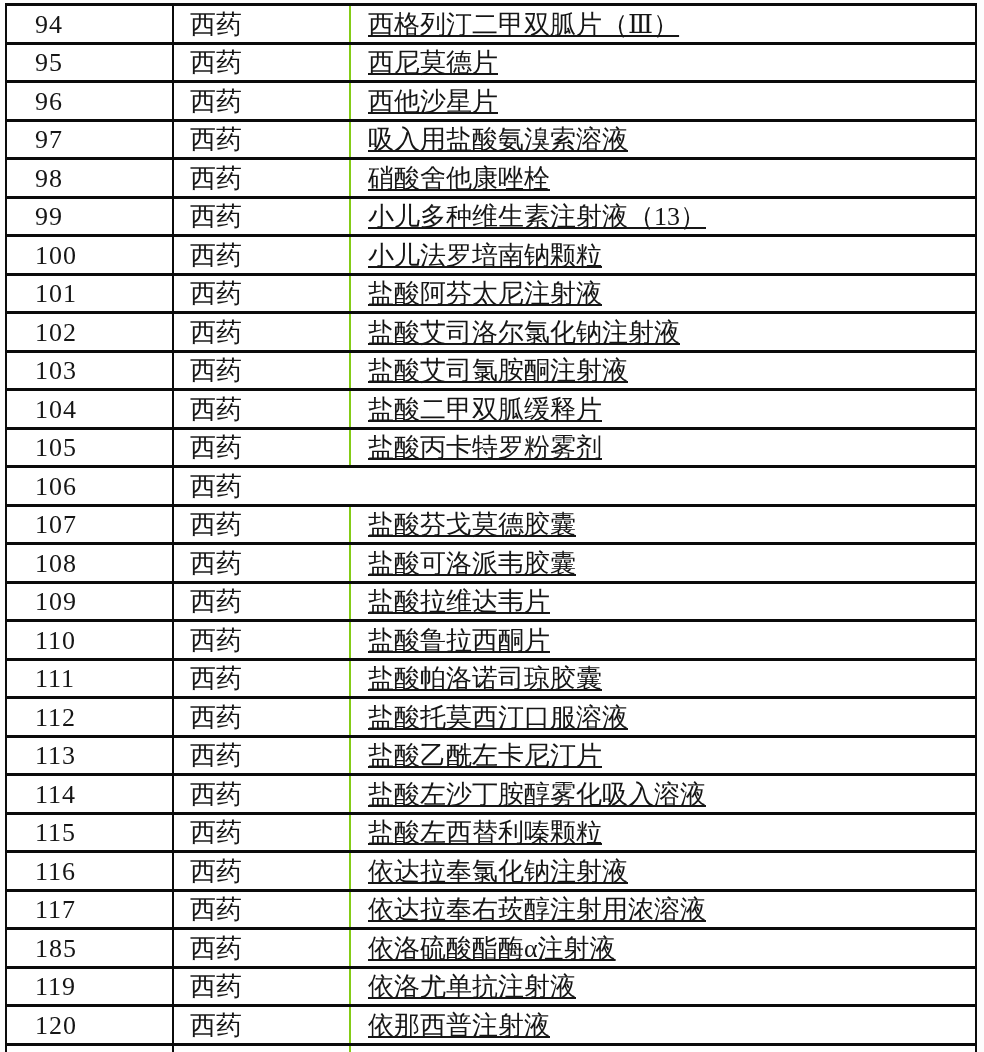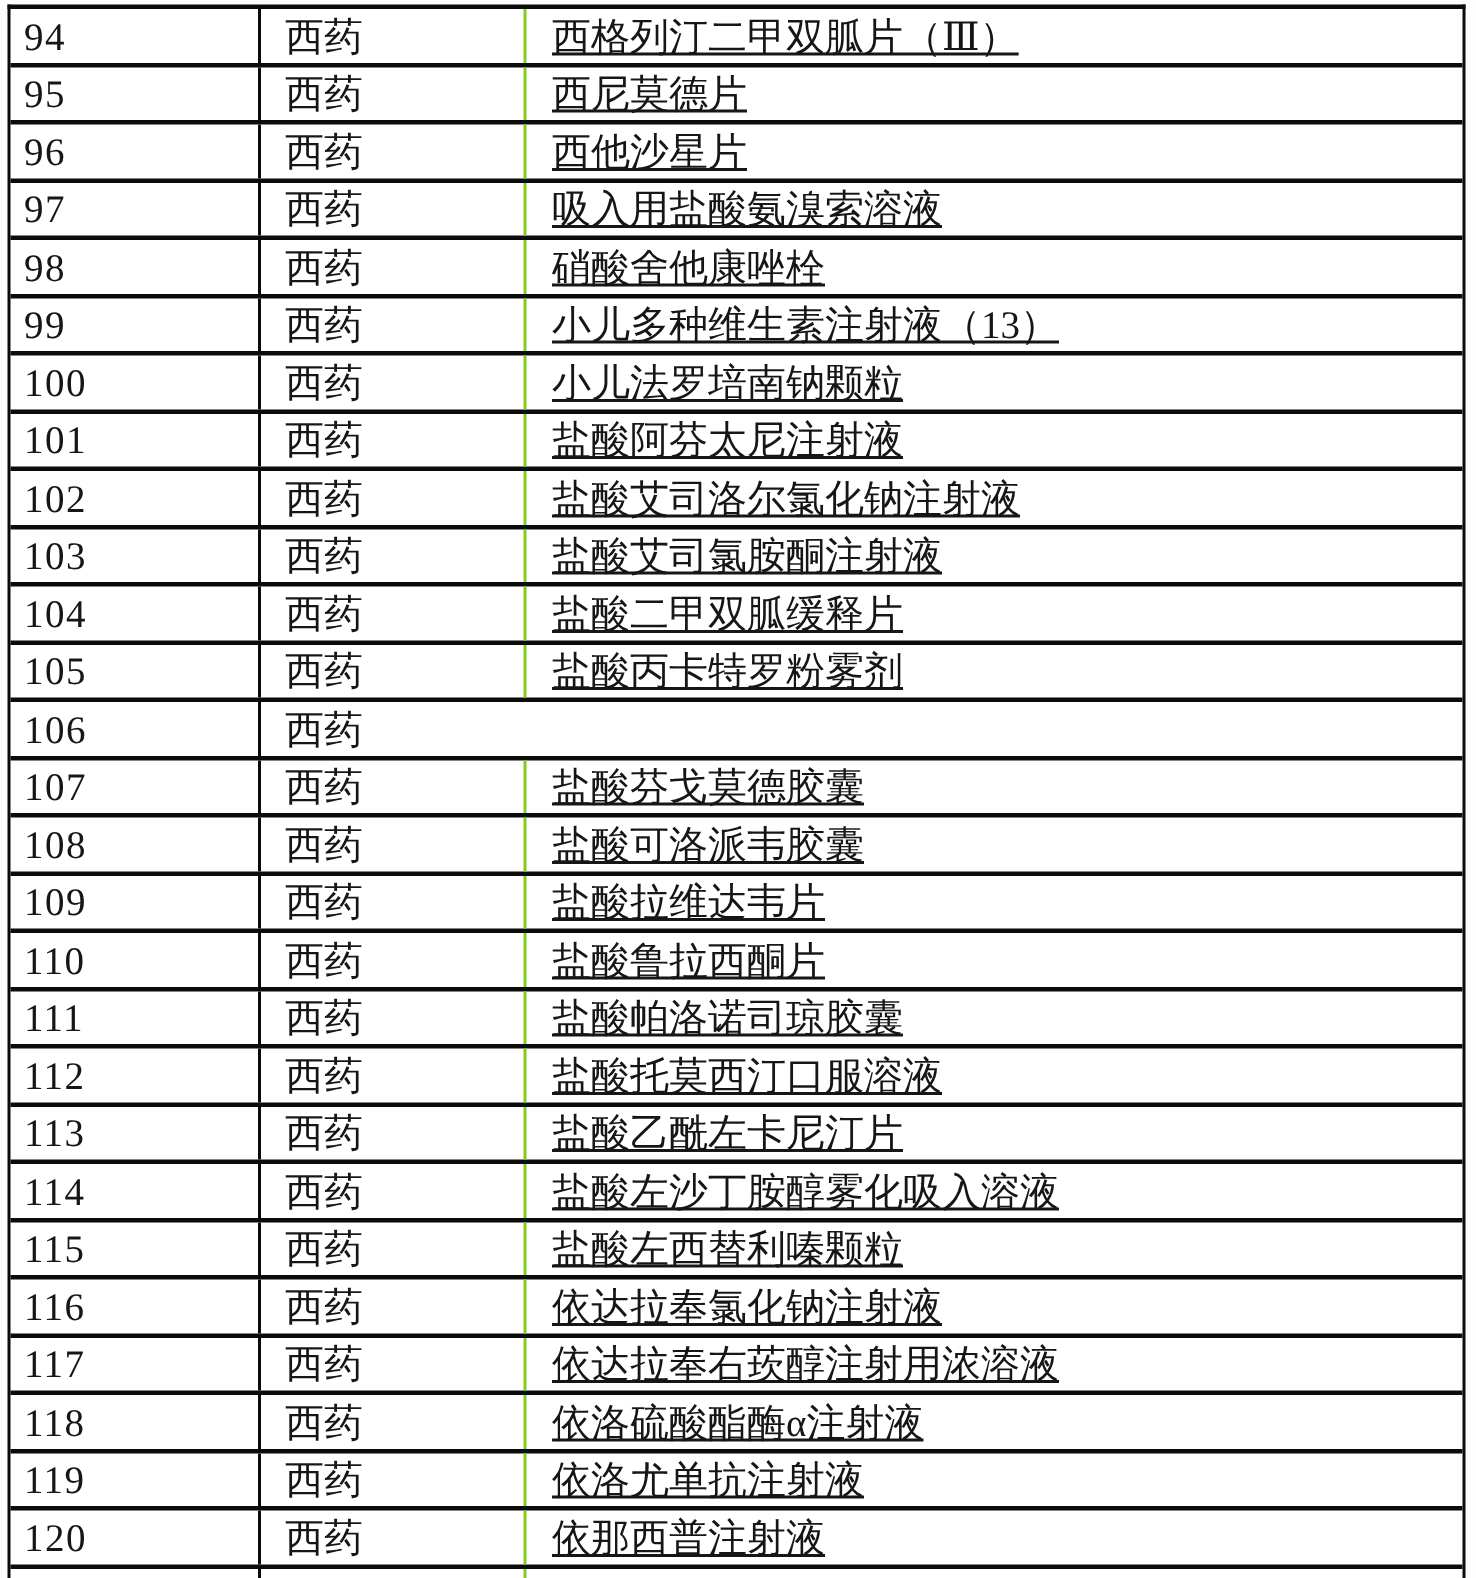--- a/index.html
+++ b/index.html
@@ -43,21 +43,21 @@
     align-items: center;
     font-size: 26px;
     color: #161616;
     white-space: nowrap;
     overflow: hidden;
     line-height: 1;
     padding-top: 2px;
   }
   .c1 {
     width: 165px;
-    padding-left: 9px;
+    padding-left: 28px;
     letter-spacing: 1px;
   }
   .c2 {
     width: 177px;
     border-left: 2px solid #0b0b0b;
     padding-left: 16px;
   }
   .c3 {
     flex: 1;
     border-left: 2px solid #84cc16;
@@ -207,21 +207,21 @@
     <div class="cell c3">依达拉奉氯化钠注射液</div>
   </div>
 
   <div class="row">
     <div class="cell c1">117</div>
     <div class="cell c2">西药</div>
     <div class="cell c3">依达拉奉右莰醇注射用浓溶液</div>
   </div>
 
   <div class="row">
-    <div class="cell c1">118</div>
+    <div class="cell c1">185</div>
     <div class="cell c2">西药</div>
     <div class="cell c3">依洛硫酸酯酶α注射液</div>
   </div>
 
   <div class="row">
     <div class="cell c1">119</div>
     <div class="cell c2">西药</div>
     <div class="cell c3">依洛尤单抗注射液</div>
   </div>
 

